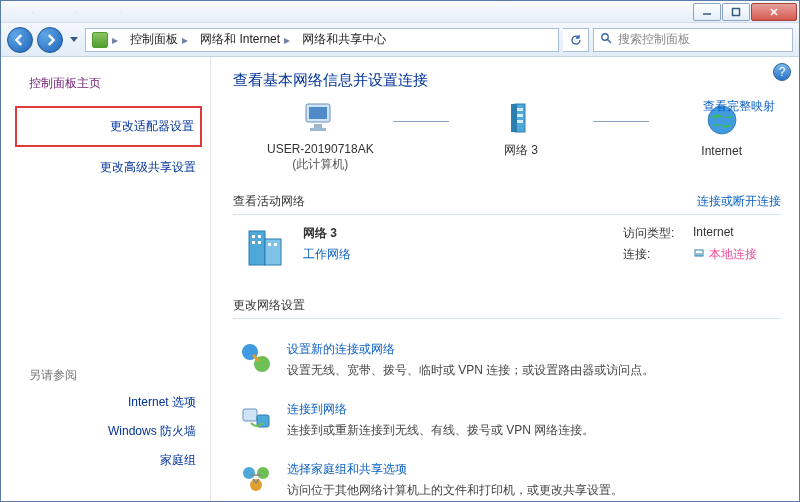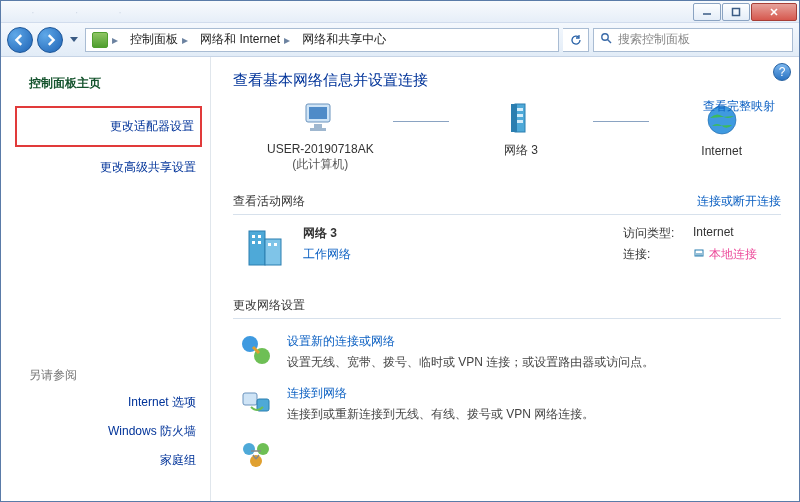--- a/index.html
+++ b/index.html
@@ -22,21 +22,21 @@
 .crumb { display: flex; align-items: center; padding: 0 6px; height: 100%; color: #222; gap: 4px; }
 .crumb-sep { color: #6b82a0; }
 .bc-icon { width: 16px; height: 16px; display:inline-block; background: linear-gradient(#8fc564,#4f9e2f); border-radius:2px; border:1px solid #4f9e2f; }
 .refresh-box { width: 26px; height: 24px; border:1px solid #a9bcd3; border-left:none; background:#fff; display:flex; align-items:center; justify-content:center; color:#2a63a8; }
 .searchbox { width: 200px; height: 24px; border: 1px solid #a9bcd3; background: #fff; display: flex; align-items: center; padding: 0 6px; gap: 6px; color:#888; font-size:12px; }
 .search-icon { color:#3a6aa8; }
 
 
 .body { display: flex; height: calc(100% - 56px); }
 .sidebar { width: 210px; border-right: 1px solid #e0e6ec; padding: 18px 14px 10px 28px; display:flex; flex-direction:column; font-size:12px; position: relative; }
-.side-title { color:#14532d; margin-bottom: 14px; cursor: pointer; font-weight: bold; }
+.side-title { color:#701a75; margin-bottom: 14px; cursor: pointer; }
 .side-link { color:#003399; margin-bottom: 12px; cursor: pointer; text-align: right; }
 .side-link.highlight { border: 2px solid #e13a3a; padding: 10px 6px; margin-left:-14px; margin-right:-6px; }
 .side-footer { margin-top: auto; padding-bottom: 10px; }
 .side-label { color:#777; margin-bottom:10px; }
 
 .main { flex: 1; padding: 14px 18px 0 22px; font-size: 12px; color:#333; overflow: hidden; position: relative; }
 .main h1 { color:#003399; font-size: 15px; font-weight: normal; margin-bottom: 8px; }
 .help-icon { position:absolute; top:6px; right:8px; width:18px; height:18px; border-radius:50%; background:linear-gradient(#7ab6ef,#2a73c2); color:#fff; font-size:12px; display:flex; align-items:center; justify-content:center; border:1px solid #2560a0; }
 
 .map-row { display:flex; align-items:center; justify-content:flex-start; gap: 13px; padding-left: 28px; position: relative; }
@@ -55,21 +55,21 @@
 .active-left { display:flex; gap:14px; align-items:flex-start; }
 .net-icon { width:46px; height:46px; }
 .net-info .name { font-weight:bold; margin-bottom:4px; }
 .net-info .type { color:#0a5fc2; cursor:pointer; }
 .active-right { margin-left:auto; margin-right:24px; font-size:12px; }
 .active-right .row { display:flex; gap:10px; margin-bottom:4px; }
 .active-right .label { width:60px; color:#333; }
 .active-right .val-link { color:#ec4899; cursor:pointer; display:flex; align-items:center; gap:4px; }
 
 .settings-list { margin-top:6px; padding-left:6px; }
-.settings-item { display:flex; gap:14px; margin-top:14px; }
+.settings-item { display:flex; gap:14px; margin-top:22px; }
 .si-icon { width:34px; height:34px; flex-shrink:0; }
 .si-text .si-title { color:#0a5fc2; cursor:pointer; margin-bottom:4px; }
 .si-text .si-desc { color:#444; }
 
 
 .svg-icon svg { width:100%; height:100%; }
 </style>
 </head>
 <body>
 
@@ -290,17 +290,21 @@
 
       <div class="settings-item">
         <div class="si-icon svg-icon">
           <svg viewBox="0 0 34 34">
               <circle cx="10" cy="12" r="6" fill="#4ea9d8"></circle>
               <circle cx="24" cy="12" r="6" fill="#6ebf55"></circle>
               <circle cx="17" cy="24" r="6" fill="#e0a030"></circle>
               <path d="M12 14 L22 14 M14 18 L17 22 M20 18 L17 22" stroke="#888" stroke-width="1.5"></path>
             </svg>
         </div>
+        <div class="si-text">
+          <div class="si-title">选择家庭组和共享选项</div>
+          <div class="si-desc">访问位于其他网络计算机上的文件和打印机，或更改共享设置。</div>
+        </div>
       </div>
     </div>
 
   </div>
 </div>
 
 </body></html>

